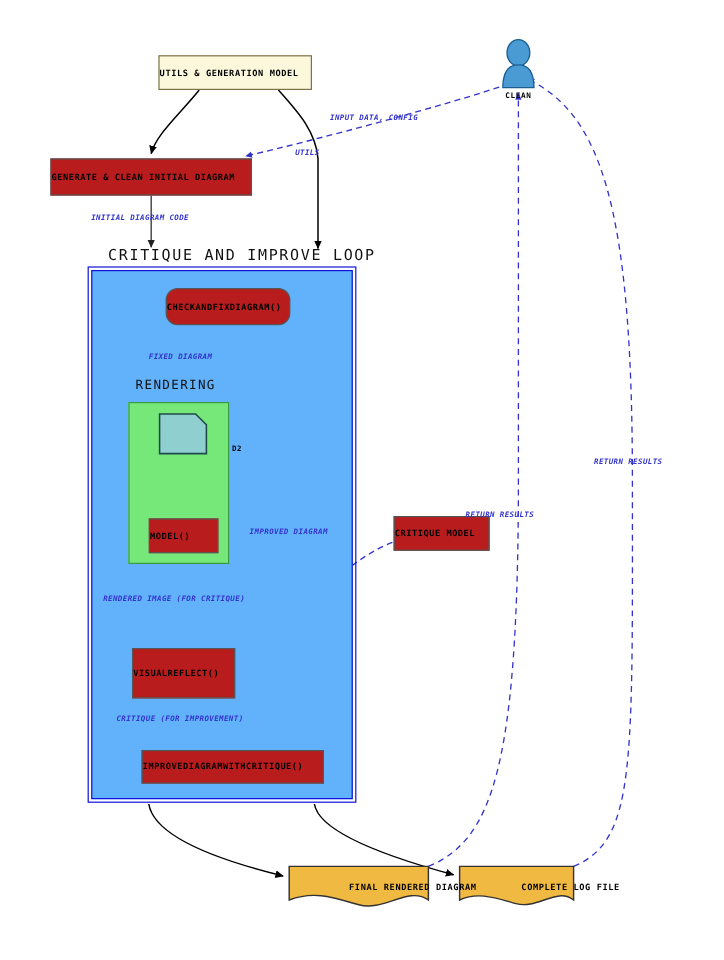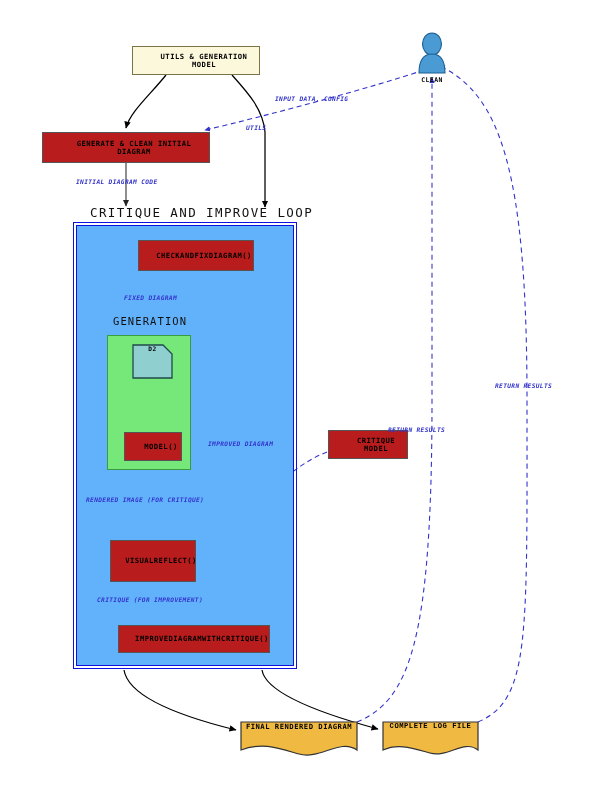--- a/index.html
+++ b/index.html
@@ -3,21 +3,21 @@
 <meta charset="utf-8">
 <style>
   html,body{margin:0;padding:0;background:#ffffff;}
   body{
     width:603px;height:800px;
     font-family:"DejaVu Sans Mono","Liberation Mono",monospace;
     position:relative;overflow:hidden;
   }
   #canvas{position:absolute;left:0;top:0;width:603px;height:800px;}
   svg.layer{position:absolute;left:0;top:0;width:603px;height:800px;pointer-events:none;}
-  .node{position:absolute;box-sizing:border-box;display:flex;align-items:center;justify-content:center;text-align:center;padding-left:16px;}
+  .node{position:absolute;box-sizing:border-box;display:flex;align-items:center;text-align:center;}
   .node span{display:block;line-height:1.1;}
 
   
   .box-plain{
     background:#b91c1c;border:1.3px solid #555555;
     font-size:7.2px;font-weight:bold;letter-spacing:.45px;color:#000;
   }
   
   .box-cream{
     background:#fbf8dc;border:1.3px solid #7a7347;
@@ -45,23 +45,24 @@
     font-size:6.2px;letter-spacing:.35px;white-space:nowrap;
   }
   
   .actor{position:absolute;}
   .actor-label{
     position:absolute;font-size:6.4px;font-weight:bold;letter-spacing:.5px;color:#000;
     white-space:nowrap;text-align:center;
   }
   
   .shape-text{
-    position:absolute;display:flex;align-items:flex-start;justify-content:center;
+    position:absolute;display:flex;align-items:flex-end;justify-content:center;
     font-size:7.2px;font-weight:bold;letter-spacing:.5px;color:#000;text-align:center;
     pointer-events:none;
+    margin-left:45px;
   }
   .shape-text.tiny{font-size:6.2px;letter-spacing:.4px;}
 </style>
 </head>
 <body>
 
 <div id="canvas">
 
   <svg class="layer" viewBox="0 0 603 800">
     <defs>
@@ -104,32 +105,32 @@
     <path d="M262,670 C266,695 330,716 378,729" fill="none" stroke="#000" stroke-width="1.25" marker-end="url(#ah)"></path>
 
     <path d="M357,722 C410,700 432,640 432,400 L432,78" fill="none" stroke="#3333cc" stroke-width="1.1" stroke-dasharray="5,4" marker-end="url(#ahd)"></path>
 
     <path d="M478,722 C530,700 527,640 527,400 C527,170 500,95 440,66" fill="none" stroke="#3333cc" stroke-width="1.1" stroke-dasharray="5,4" marker-end="url(#ahd)"></path>
   </svg>
 
   <div class="group-title" style="left:90px;top:205px;text-align:right;">CRITIQUE AND IMPROVE LOOP</div>
   <div class="group-blue" style="left:76px;top:225px;width:218px;height:441px;"></div>
 
-  <div class="group-title small" style="left:113px;top:315px;">GENERATION</div>
+  <div class="group-title small" style="left:113px;top:315px;">RENDERING</div>
   <div class="group-green" style="left:107px;top:335px;width:84px;height:135px;"></div>
 
   <div class="node box-cream" style="left:132px;top:46px;width:128px;height:29px;">
     <span>UTILS &amp; GENERATION MODEL</span>
   </div>
 
   <div class="node box-plain" style="left:42px;top:132px;width:168px;height:31px;">
     <span>GENERATE &amp; CLEAN INITIAL DIAGRAM</span>
   </div>
 
-  <div class="node box-plain" style="left:138px;top:240px;width:116px;height:31px;">
+  <div class="node box-plain" style="left:138px;top:240px;width:104px;height:31px;border-radius:10px;">
     <span>CHECKANDFIXDIAGRAM()</span>
   </div>
 
   <svg class="layer" viewBox="0 0 603 800">
     <path d="M133,345 L163,345 L172,354 L172,378 L133,378 Z" fill="#8fcfcf" stroke="#1f4a4a" stroke-width="1.3"></path>
   </svg>
   <div class="shape-text tiny" style="left:133px;top:345px;width:39px;height:33px;">
     <span>D2</span>
   </div>
 
@@ -149,21 +150,21 @@
     <span>IMPROVEDIAGRAMWITHCRITIQUE()</span>
   </div>
 
   <svg class="layer" viewBox="0 0 603 800">
     <path d="M241,722 L357,722 L357,750 C340,738 320,760 299,754 C278,748 262,742 241,750 Z" fill="#f0b942" stroke="#333" stroke-width="1.2"></path>
     <path d="M383,722 L478,722 L478,750 C464,739 448,758 430,753 C412,748 398,743 383,750 Z" fill="#f0b942" stroke="#333" stroke-width="1.2"></path>
   </svg>
   <div class="shape-text" style="left:241px;top:722px;width:116px;height:22px;">
     <span>FINAL RENDERED DIAGRAM</span>
   </div>
-  <div class="shape-text" style="left:383px;top:722px;width:95px;height:22px;font-family:Liberation Mono, monospace;">
+  <div class="shape-text" style="left:383px;top:722px;width:95px;height:22px;">
     <span>COMPLETE LOG FILE</span>
   </div>
 
   <svg class="layer actor" viewBox="0 0 603 800">
     <ellipse cx="432" cy="44" rx="9.5" ry="11" fill="#4a9ad4" stroke="#1b5f92" stroke-width="1.1"></ellipse>
     <path d="M419,73 C419,59 424,54 432,54 C440,54 445,59 445,73 Z" fill="#4a9ad4" stroke="#1b5f92" stroke-width="1.1"></path>
   </svg>
   <div class="actor-label" style="left:412px;top:76px;width:40px;">
     <span>CLEAN</span>
   </div>

